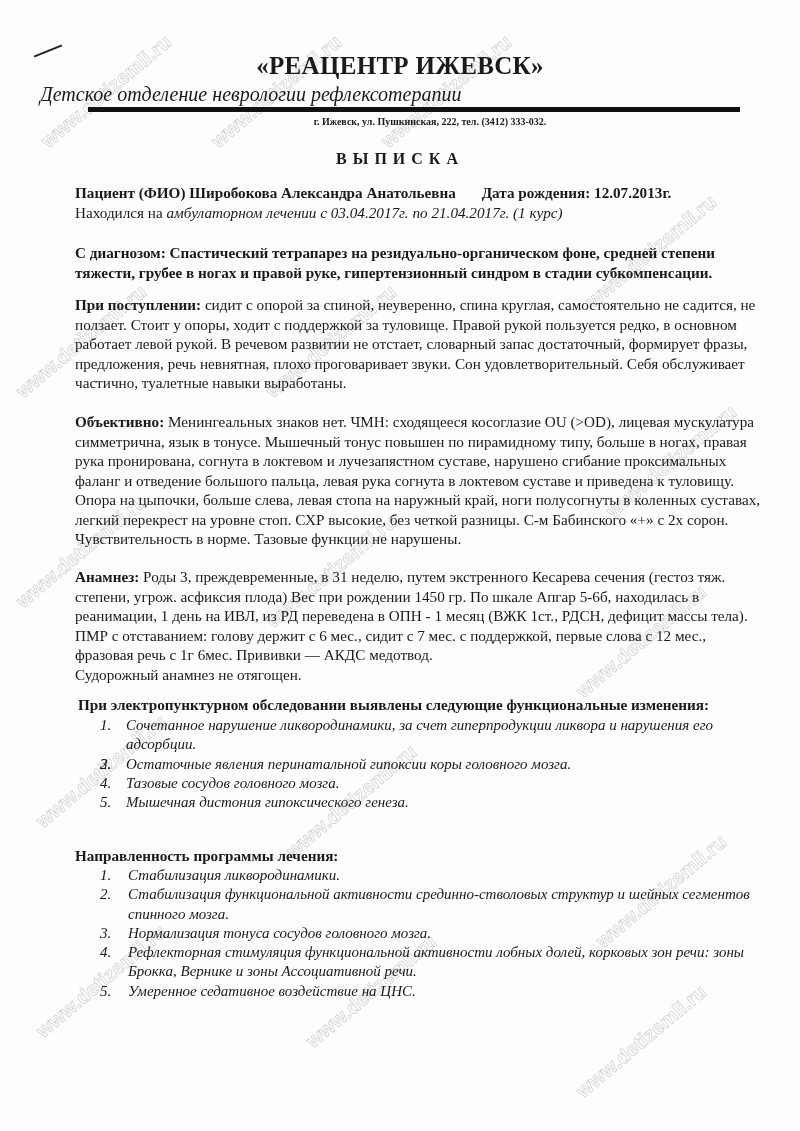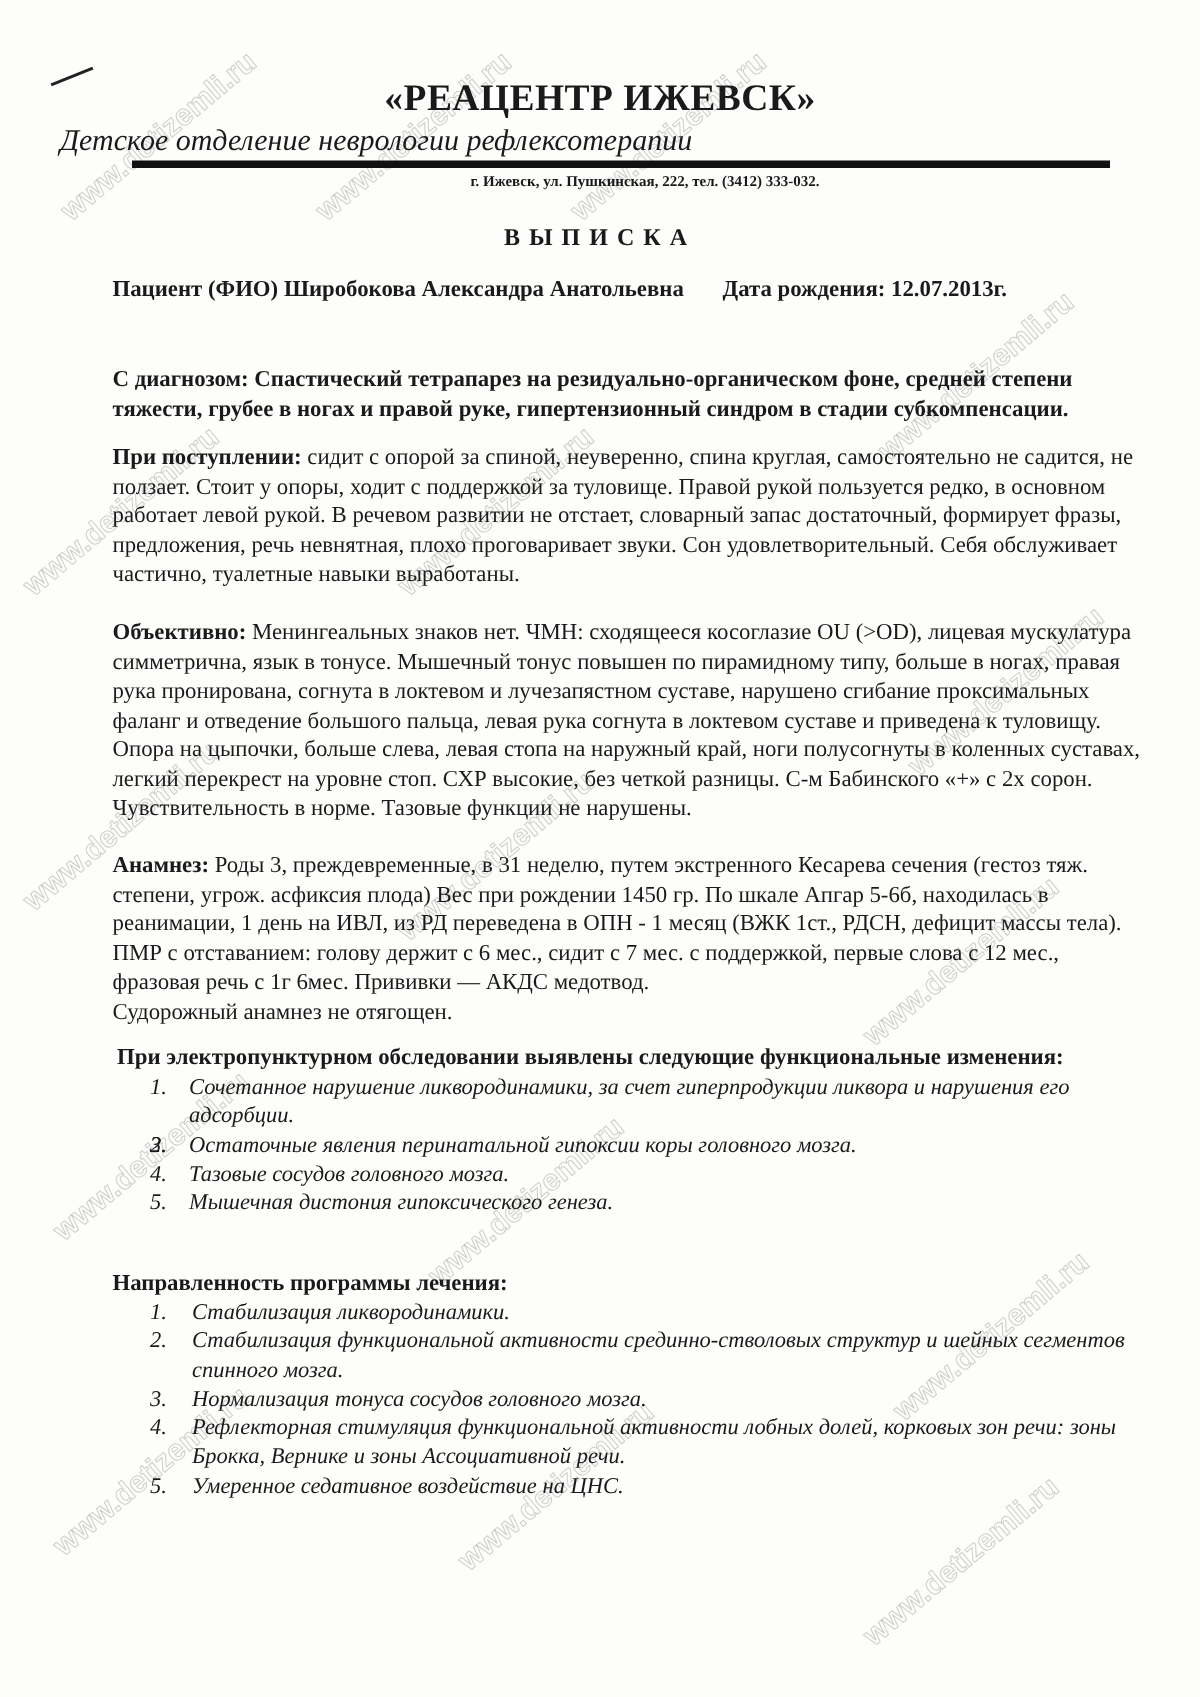--- a/index.html
+++ b/index.html
@@ -93,20 +93,24 @@
   <div class="header-address">г. Ижевск, ул. Пушкинская, 222, тел. (3412) 333-032.</div>
 
   <div class="doc-title">ВЫПИСКА</div>
 
   <div class="block patient-line b">
     <span>Пациент (ФИО)</span>
     <span>Широбокова Александра Анатольевна</span>
     <span class="dob">Дата рождения:</span>
     <span>12.07.2013г.</span>
   </div>
+  <div class="block stay-line">
+    <span>Находился на</span>
+    <span class="i">амбулаторном лечении с 03.04.2017г.  по 21.04.2017г. (1 курс)</span>
+  </div>
 
   <div class="block diag">
     <span>С диагнозом:</span>
     <span>Спастический тетрапарез на резидуально-органическом фоне, средней степени тяжести, грубее в ногах и правой руке, гипертензионный синдром в стадии субкомпенсации.</span>
   </div>
 
   <div class="block admission">
     <span class="b">При поступлении:</span>
     <span>сидит с опорой за спиной, неуверенно, спина круглая, самостоятельно не садится, не ползает. Стоит у опоры, ходит с поддержкой за туловище. Правой рукой пользуется редко, в основном работает левой рукой. В речевом развитии не отстает, словарный запас достаточный, формирует фразы, предложения, речь невнятная, плохо проговаривает звуки. Сон удовлетворительный. Себя обслуживает частично, туалетные навыки выработаны.</span>
   </div>

